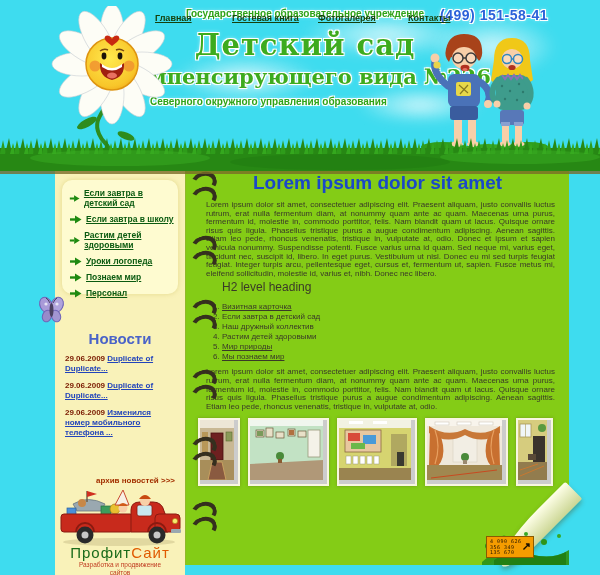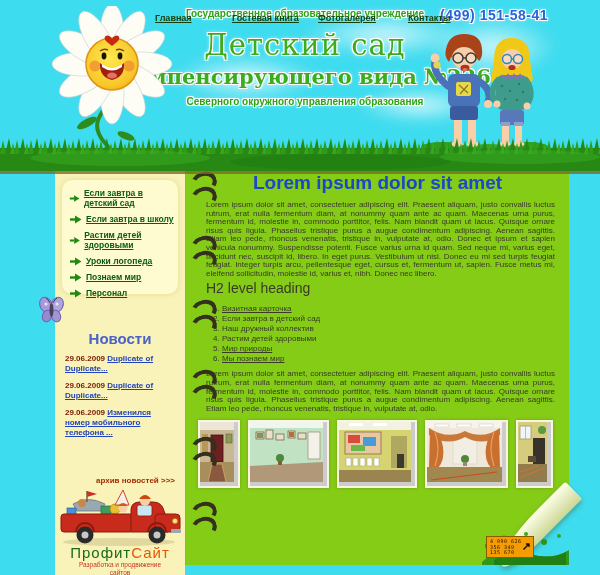--- a/index.html
+++ b/index.html
@@ -6,24 +6,24 @@
   #app{position:relative;width:600px;height:575px;overflow:hidden;background:#3EDCEF;
        font-family:"Liberation Sans",sans-serif;}
   .abs{position:absolute;}
   
   .cloud{position:absolute;border-radius:50%;filter:blur(6px);
          background:radial-gradient(ellipse at center,rgba(255,255,255,.75),rgba(255,255,255,0) 70%);}
   .wout{text-shadow:-1px -1px 0 #fff,1px -1px 0 #fff,-1px 1px 0 #fff,1px 1px 0 #fff,0 0 4px rgba(255,255,255,.9);}
   .org-type{left:150px;top:8px;width:310px;text-align:center;font-size:10px;font-weight:bold;color:#2FA318;}
   .phone{right:52px;top:7px;font-size:14px;font-weight:bold;color:#2B63D9;letter-spacing:.5px;}
   .title1{left:140px;top:28px;width:330px;text-align:center;font-family:"DejaVu Serif",serif;
-          font-size:29px;font-weight:normal;color:#3DAB1E;letter-spacing:1px;}
+          font-size:29px;font-weight:bold;color:#3DAB1E;letter-spacing:1px;}
   .title2{left:105px;top:64px;width:400px;text-align:center;font-family:"DejaVu Serif",serif;
           font-size:21px;font-weight:bold;color:#3DAB1E;}
-  .sub{left:150px;width:310px;text-align:center;font-size:10px;font-weight:bold;color:#2FA318;}
+  .sub{left:150px;width:310px;font-size:10px;font-weight:bold;color:#2FA318;}
   
   .grass{left:0;top:138px;width:600px;height:36px;z-index:4;}
   .nav-link{position:absolute;top:13px;font-size:9px;font-weight:bold;color:#16400C;
             text-decoration:underline;cursor:pointer;z-index:5;}
   
   .sidebar{left:55px;top:170px;width:130px;height:405px;background:#F9F2B9;z-index:1;}
   .menu-box{position:absolute;left:7px;top:10px;width:116px;height:114px;background:#FEFBD0;
             border-radius:10px;box-shadow:0 0 5px rgba(190,170,60,.35);padding-top:8px;box-sizing:border-box;}
   .menu-item{display:flex;align-items:center;gap:4px;margin:0 0 6px 7px;cursor:pointer;}
   .menu-item a{font-size:8.5px;font-weight:bold;color:#0A5A10;text-decoration:underline;}
@@ -42,21 +42,21 @@
   .tagline{position:absolute;top:391px;left:15px;width:100px;text-align:center;
            font-size:6.5px;line-height:8px;color:#C03A20;}
   
   .content{left:185px;top:160px;width:384px;height:405px;background:#84cc16;
            border-left:1px solid rgba(160,160,70,.45);box-sizing:border-box;z-index:1;}
   .ring{position:absolute;left:5px;width:18px;height:13px;border:4px solid #352F1E;
         border-bottom-color:transparent;border-left-color:transparent;border-radius:50%;
         transform:rotate(-18deg);}
   .h1{margin:12px 10px 0;text-align:center;font-size:19px;font-weight:bold;color:#1A48C8;}
   .para{margin:7px 14px 0 20px;font-size:8px;line-height:8.6px;text-align:justify;color:#3A3A28;}
-  .h2line{margin:2px 14px 0 20px;font-size:14px;color:#3A3A28;}
+  .h2line{margin:2px 14px 0 36px;font-size:12px;color:#3A3A28;}
   ol.doc-list{margin:8px 14px 0 22px;padding-left:14px;font-size:8px;line-height:10px;color:#3A3A28;}
   ol.doc-list a{color:#3A3A28;text-decoration:underline;cursor:pointer;}
   ol.doc-list span{text-decoration:none;}
   .gal-title{margin:16px 0 0;text-align:center;font-size:9.5px;font-weight:bold;color:#2244CC;}
   .photos{display:flex;gap:8px;margin:7px 0 0 12px;align-items:flex-start;}
   .photo{height:64px;border:2px solid #F8F6E0;box-shadow:0 0 3px rgba(90,90,30,.4);
          background:#ccc;cursor:pointer;}
   .photo svg{display:block;}
   .footer-addr{margin:26px 0 0;text-align:center;font-size:9px;color:#6B3A1F;}
   

